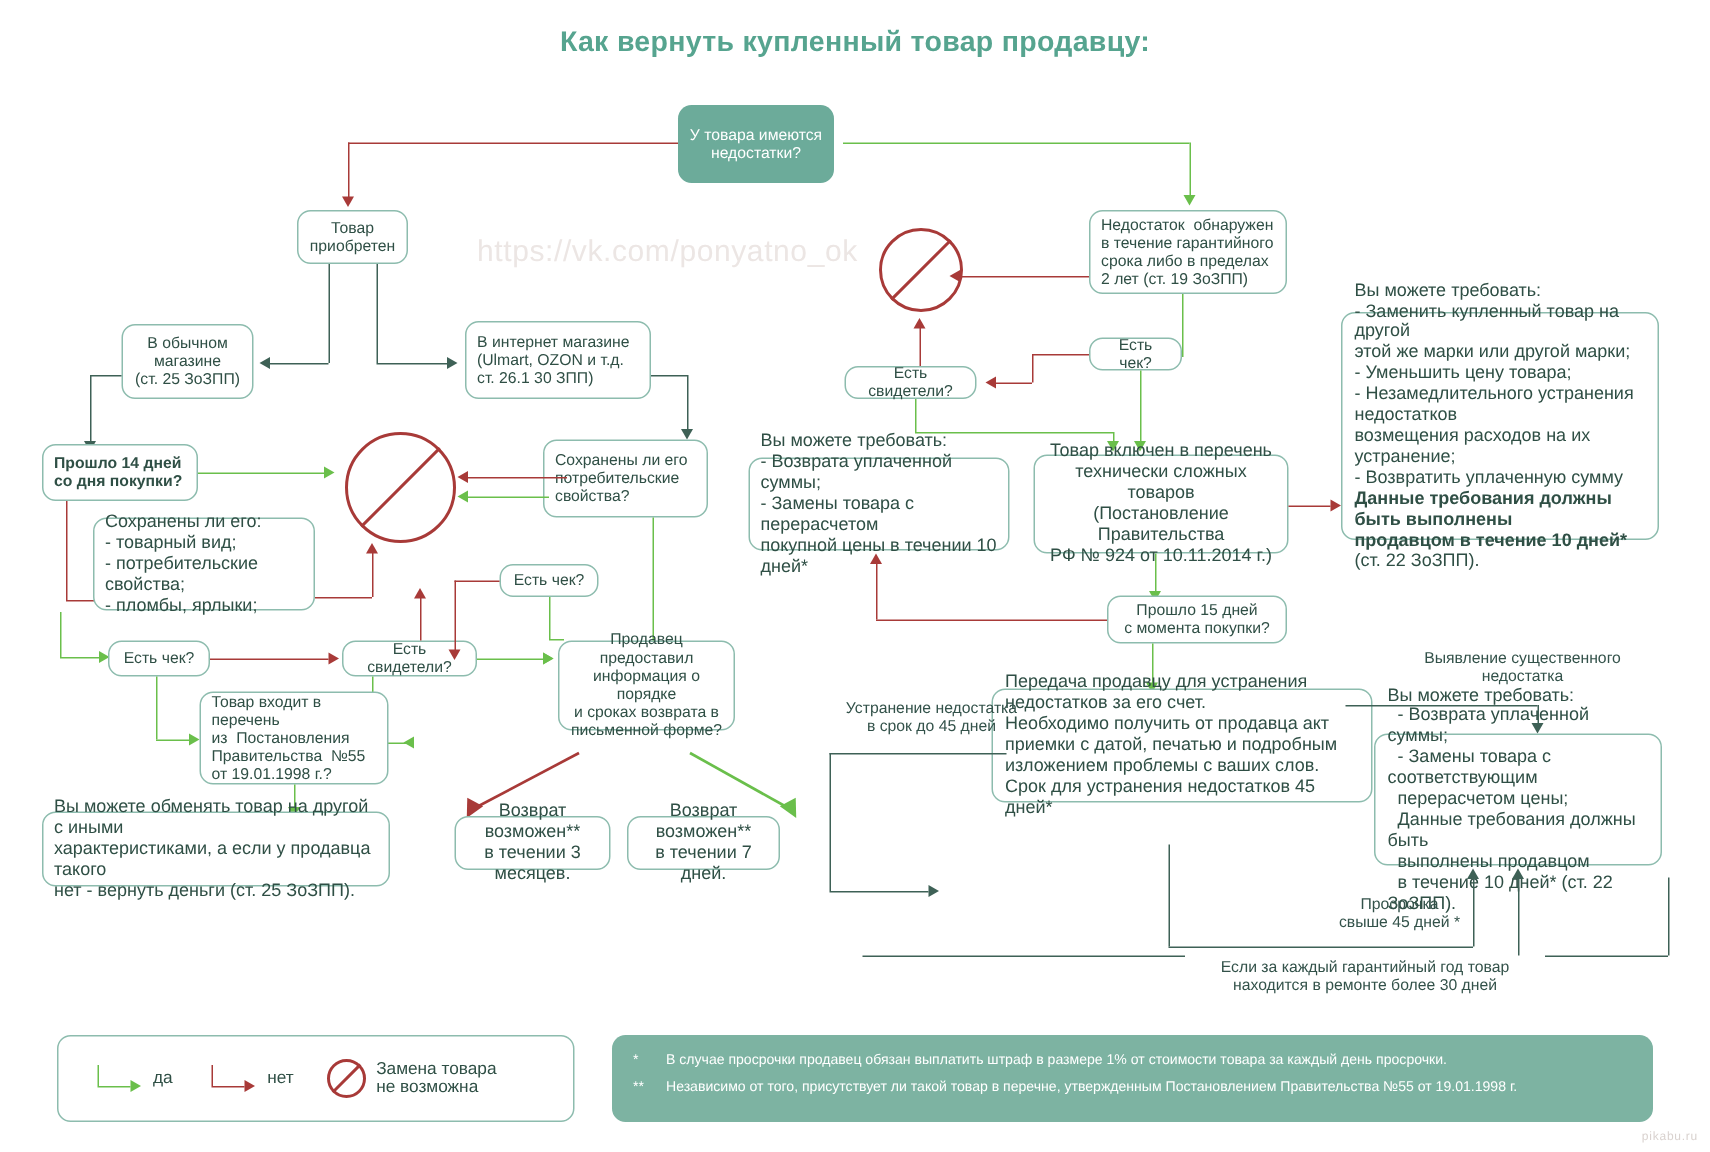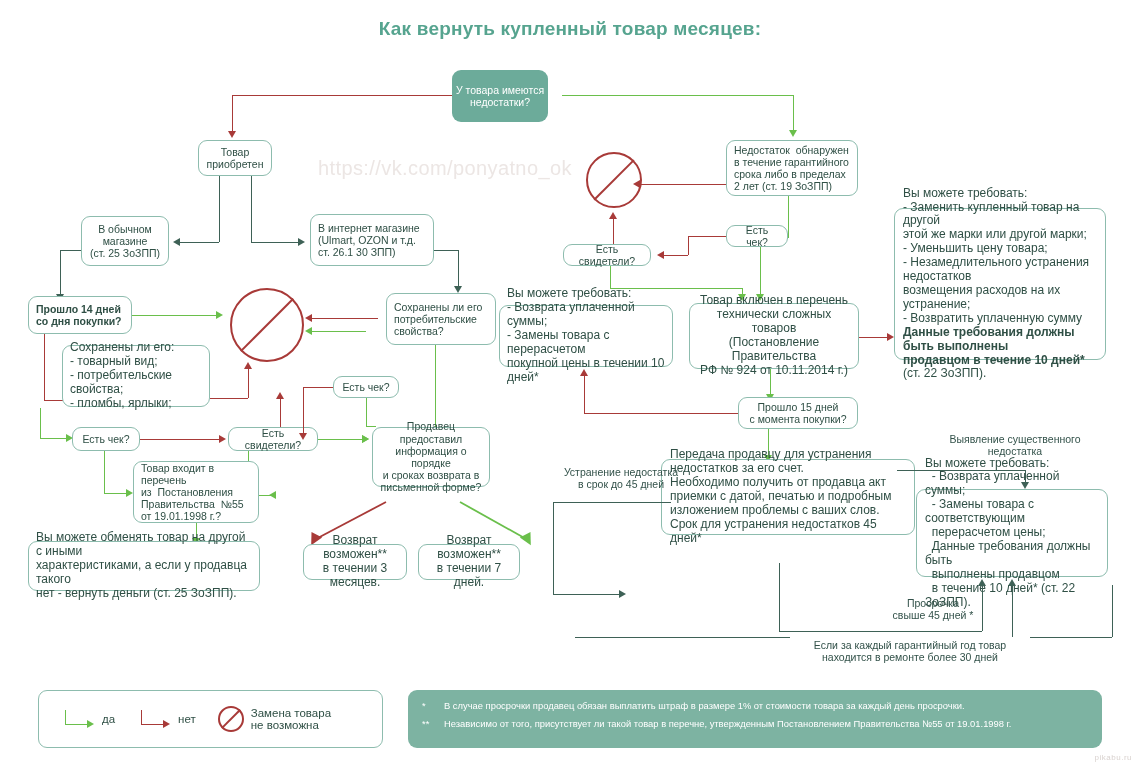--- a/index.html
+++ b/index.html
@@ -95,26 +95,26 @@
     padding:10px 14px;color:#ffffff;
   }
   .notes .row{display:flex;font-size:9.4px;line-height:1.35;margin-bottom:5px;}
   .notes .mk{width:22px;flex:none;text-align:left;}
 </style>
 </head>
 <body>
 
 <div id="canvas">
 
-  <div class="title">Как вернуть купленный товар месяцев:</div>
+  <div class="title">Как вернуть купленный товар продавцу:</div>
 
   <div class="watermark" style="left:318px;top:157px;">https://vk.com/ponyatno_ok</div>
   <div class="wm-corner">pikabu.ru</div>
 
-  <div class="startbox" style="left:452px;top:70px;width:96px;height:52px;">
+  <div class="startbox" style="left:452px;top:70px;width:104px;height:52px;">
     <span>У товара имеются недостатки?</span>
   </div>
 
   <div class="ln h r" style="left:232px;top:95px;width:220px;"></div>
   <div class="ln v r" style="left:232px;top:95px;height:38px;"></div>
   <div class="ar down r" style="left:227.5px;top:131px;"></div>
 
   <div class="ln h g" style="left:562px;top:95px;width:231px;"></div>
   <div class="ln v g" style="left:793px;top:95px;height:37px;"></div>
   <div class="ar down g" style="left:788.5px;top:130px;"></div>
@@ -203,21 +203,21 @@
     <div class="inner"><span>Товар входит в перечень<br>из&nbsp;&nbsp;Постановления<br>Правительства &nbsp;№55<br>от 19.01.1998 г.?</span></div>
   </div>
 
   <div class="ln v g" style="left:196px;top:523px;height:17px;"></div>
   <div class="ar down g" style="left:191.5px;top:538px;"></div>
 
   <div class="box fs10" style="left:28px;top:541px;width:232px;height:50px;">
     <div class="inner"><span>Вы можете обменять товар на другой с иными<br>характеристиками, а если у продавца такого<br>нет - вернуть деньги (ст. 25 ЗоЗПП).</span></div>
   </div>
 
-  <div class="box fs10_5" style="left:386px;top:293px;width:110px;height:52px;">
+  <div class="box fs10_5" style="left:362px;top:293px;width:110px;height:52px;">
     <div class="inner"><span>Сохранены ли его<br>потребительские<br>свойства?</span></div>
   </div>
 
   <div class="ln h r" style="left:312px;top:318px;width:66px;"></div>
   <div class="ar left r" style="left:305px;top:313.6px;"></div>
 
   <div class="ln v g" style="left:435px;top:345px;height:90px;"></div>
   <div class="ln h g" style="left:408px;top:435px;width:27px;"></div>
   <div class="ar left g" style="left:401px;top:430.6px;"></div>
 

